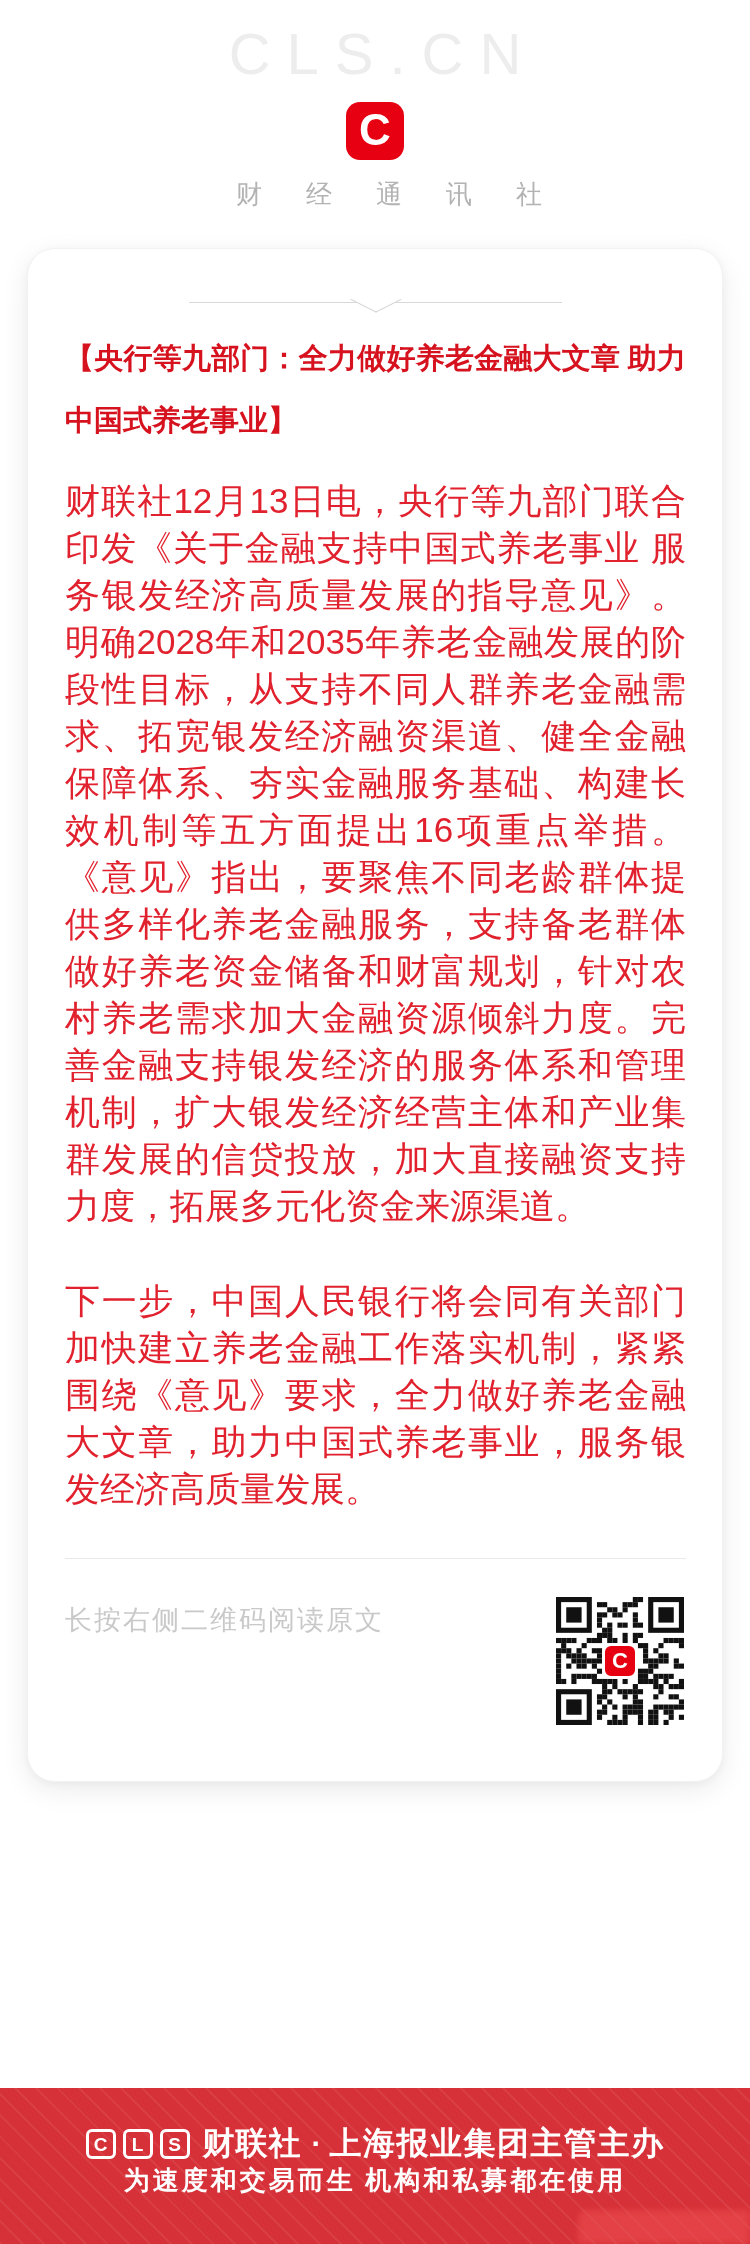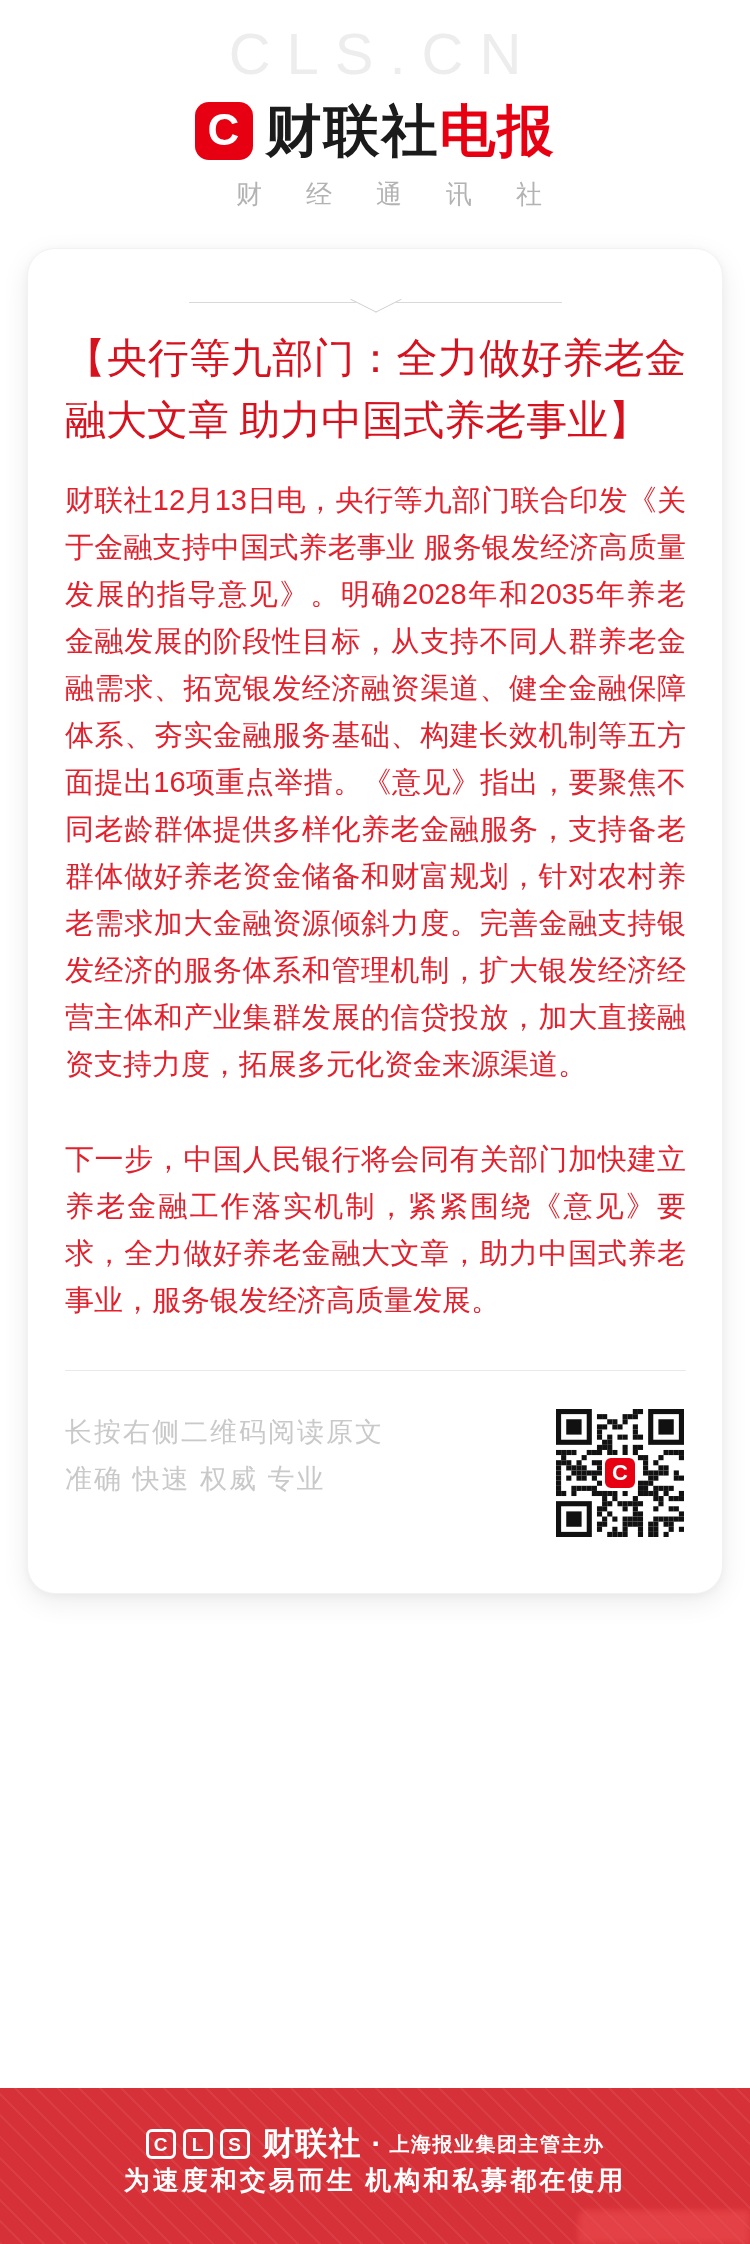--- a/index.html
+++ b/index.html
@@ -52,26 +52,26 @@
     font-family:"DejaVu Serif","Liberation Serif",serif;
   }
   .date-divider{position:relative;width:373px;height:1px;background:#d9d9d9;margin:13px auto 0;}
   .date-divider .notch{
     position:absolute;left:50%;top:-16px;width:27px;height:27px;background:#fff;
     border-right:1px solid #cfcfcf;border-bottom:1px solid #cfcfcf;
     transform:translateX(-50%) scale(1.35,.68) rotate(45deg);
   }
   .title{
     margin:24px 0 16px 0;color:var(--title-red);
-    font-size:41px;line-height:62px;font-weight:400;text-align:justify;
+    font-size:29px;line-height:62px;font-weight:700;text-align:justify;
     font-family:"Liberation Serif","DejaVu Serif",serif;
   }
   .body-text{margin-top:26px;}
   .body-text p{
-    color:var(--body-red);font-size:29px;line-height:47px;font-weight:500;
+    color:var(--body-red);font-size:35px;line-height:47px;font-weight:500;
     text-align:justify;margin-bottom:48px;
   }
   .body-text p:last-child{margin-bottom:0;}
   .footer-divider{height:1px;background:#e9e9e9;margin-top:46px;}
   .card-footer{
     margin-top:38px;display:flex;justify-content:space-between;
   }
   .qr-tips{color:#c9c9c9;font-size:27px;line-height:47px;letter-spacing:2px;padding-bottom:2px;}
   .qr-wrap{position:relative;width:128px;height:128px;flex:0 0 auto;margin-right:2px;}
   .qr-wrap svg{display:block;}
@@ -95,41 +95,40 @@
     position:relative;margin-top:34px;display:flex;justify-content:center;align-items:center;
   }
   .cls-boxes{display:flex;gap:7px;margin-right:13px;}
   .cls-box{
     width:30px;height:30px;border:3px solid #fff;border-radius:6px;
     display:flex;align-items:center;justify-content:center;
     color:#fff;font-size:19px;font-weight:800;line-height:1;
   }
   .footer-brand{color:#fff;font-size:32px;font-weight:900;letter-spacing:1px;white-space:nowrap;}
   .footer-sep{color:#fff;font-size:30px;font-weight:700;margin:0 8px 0 10px;}
-  .footer-org{color:#fff;font-size:20px;font-weight:700;letter-spacing:1.5px;white-space:nowrap;}
+  .footer-org{color:#fff;font-size:32px;font-weight:700;letter-spacing:1.5px;white-space:nowrap;}
   .footer-slogan{
     position:relative;text-align:center;color:#fff;
     font-size:26px;line-height:30px;letter-spacing:3px;font-weight:600;
     font-family:"Liberation Serif","DejaVu Serif",serif;
   }
   .footer-patch{
     position:absolute;right:0;bottom:0;width:172px;height:34px;
     background:#f05252;opacity:.5;filter:blur(3px);border-radius:8px 0 0 0;
   }
 </style>
 </head>
 <body>
 
 <div class="watermark">CLS.CN</div>
 
 <div class="logo-row">
   <div class="c-badge">
     <span>C</span>
   </div>
-  <div class="wordmark"><span class="black">财联社</span><span class="red">电报</span></div>
 </div>
 
 <div class="tagline">财经通讯社</div>
 
 <div class="card">
 
 
   <div class="date-divider">
     <div class="notch"></div>
   </div>
@@ -139,21 +138,20 @@
   <div class="body-text">
     <p>财联社12月13日电，央行等九部门联合印发《关于金融支持中国式养老事业 服务银发经济高质量发展的指导意见》。明确2028年和2035年养老金融发展的阶段性目标，从支持不同人群养老金融需求、拓宽银发经济融资渠道、健全金融保障体系、夯实金融服务基础、构建长效机制等五方面提出16项重点举措。《意见》指出，要聚焦不同老龄群体提供多样化养老金融服务，支持备老群体做好养老资金储备和财富规划，针对农村养老需求加大金融资源倾斜力度。完善金融支持银发经济的服务体系和管理机制，扩大银发经济经营主体和产业集群发展的信贷投放，加大直接融资支持力度，拓展多元化资金来源渠道。</p>
     <p>下一步，中国人民银行将会同有关部门加快建立养老金融工作落实机制，紧紧围绕《意见》要求，全力做好养老金融大文章，助力中国式养老事业，服务银发经济高质量发展。</p>
   </div>
 
   <div class="footer-divider"></div>
 
   <div class="card-footer">
     <div class="qr-tips">
       <div>长按右侧二维码阅读原文</div>
-      <div>准确 快速 权威 专业</div>
     </div>
     <div class="qr-wrap">
       <div id="qr-svg-holder">
           <svg viewBox="0 0 125 125" width="128" height="128" xmlns="http://www.w3.org/2000/svg">
             <rect width="125" height="125" fill="#fff"></rect>
             <rect x="75" y="0" width="5" height="5" fill="#111"></rect>
             <rect x="80" y="0" width="5" height="5" fill="#111"></rect>
             <rect x="40" y="5" width="5" height="5" fill="#111"></rect>
             <rect x="45" y="5" width="5" height="5" fill="#111"></rect>
             <rect x="65" y="5" width="5" height="5" fill="#111"></rect>

